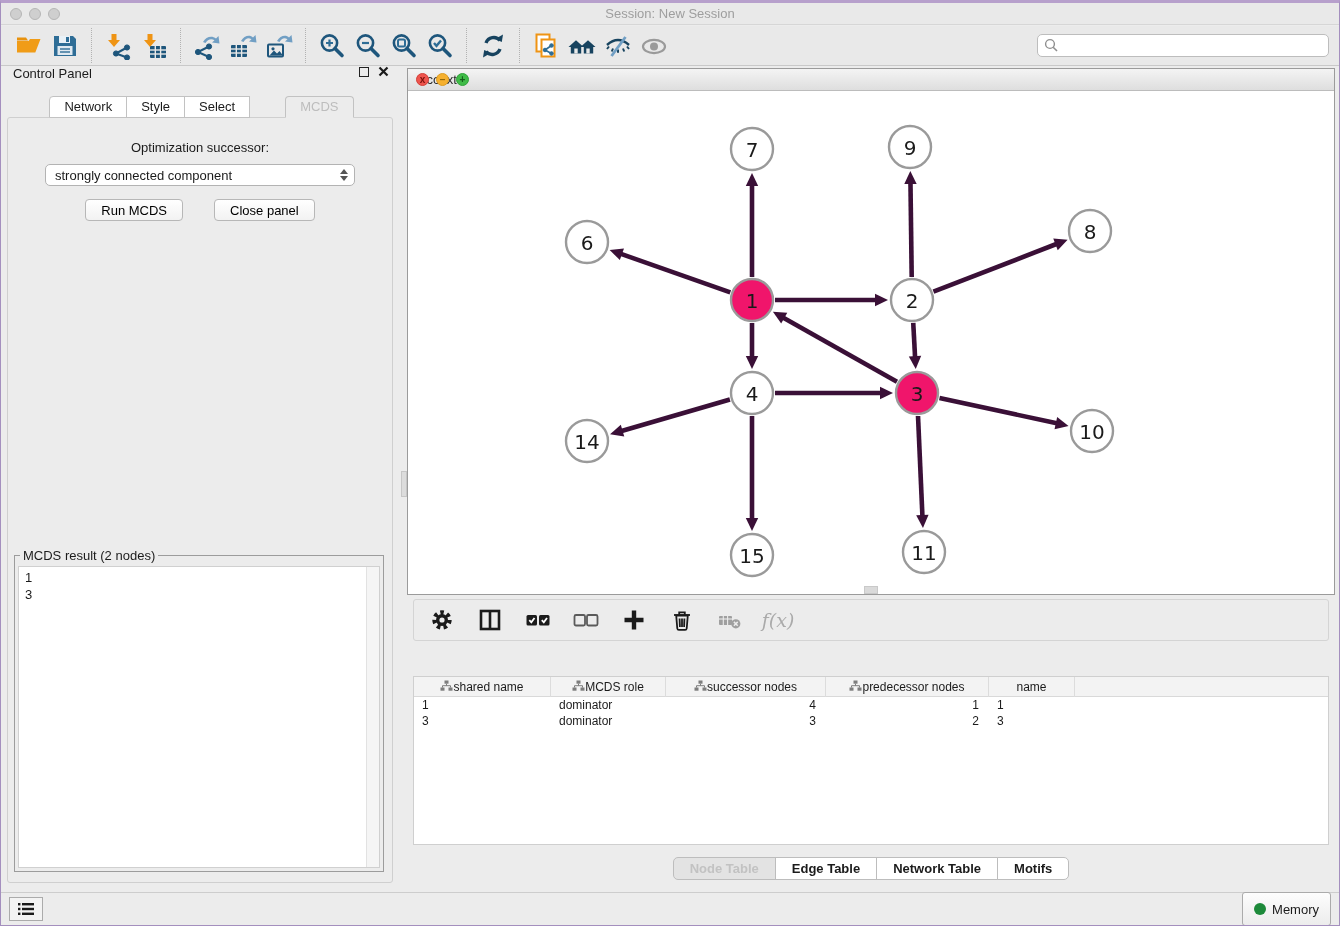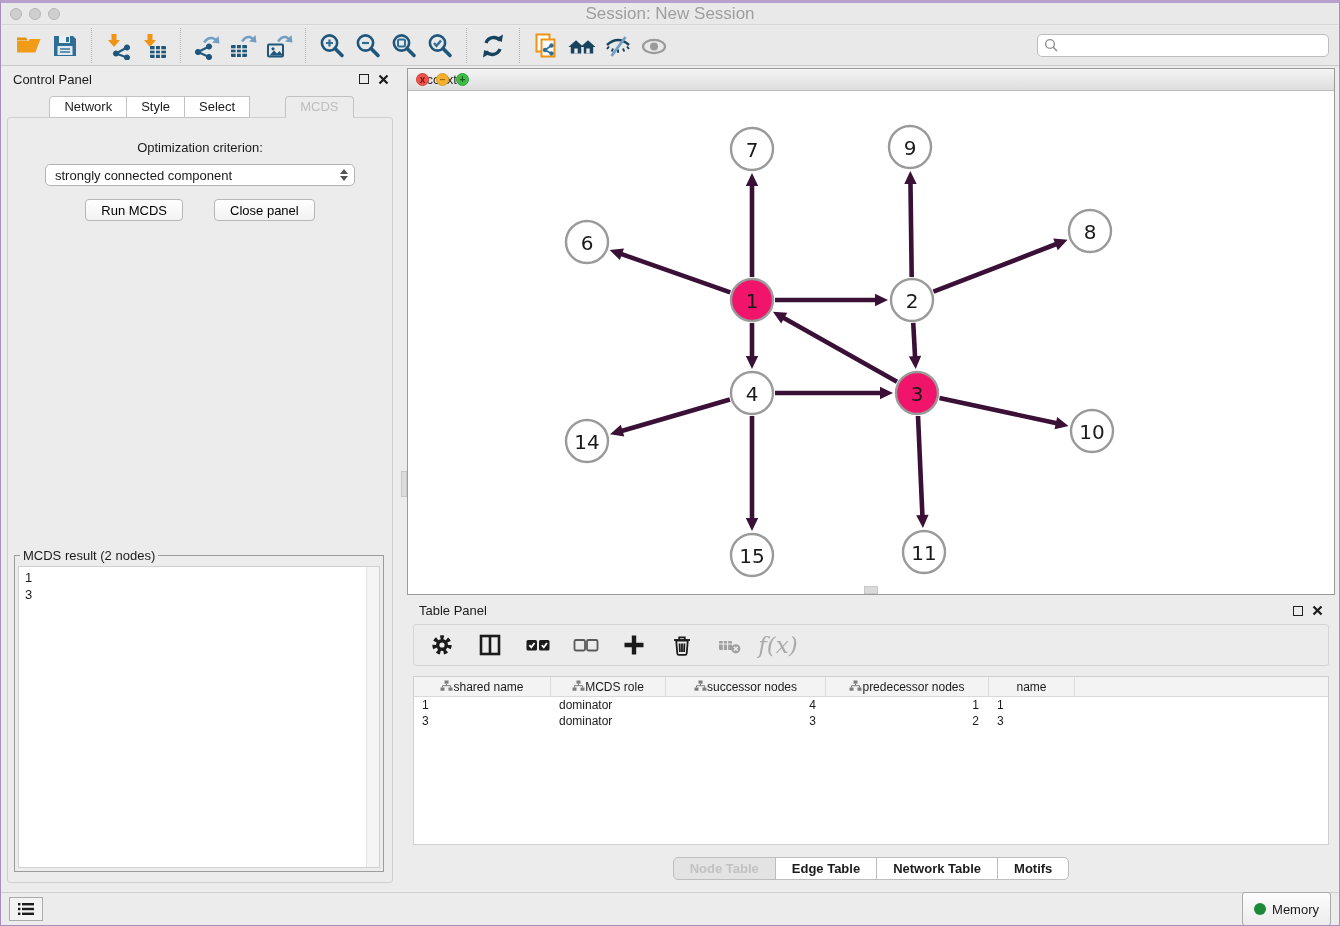--- a/index.html
+++ b/index.html
@@ -6,31 +6,31 @@
   body { background:#9a9a9a; font-family:"Liberation Sans", sans-serif; }
   .window {
     position:relative; width:1340px; height:926px; background:#ececec;
     border:1px solid #a violet; border:1px solid #a48fbe; border-top:3px solid #b7a0cc;
     overflow:hidden; color:#1b1b1b;
   }
   
   .titlebar { position:absolute; left:0; right:0; top:0; height:22px; background:#e9e9e9; border-bottom:1px solid #d6d6d6; }
   .traffic-main { position:absolute; left:9px; top:5px; display:flex; gap:7px; }
   .traffic-main span { width:12px; height:12px; border-radius:50%; background:#cfcfcf; border:1px solid #b6b6b6; }
-  .title-text { position:absolute; left:0; right:0; top:0; height:19px; line-height:22px; text-align:center; color:#9e9e9e; font-size:17px; }
+  .title-text { position:absolute; left:0; right:0; top:0; height:19px; line-height:22px; text-align:center; color:#9e9e9e; font-size:13px; }
   
   .toolbar { position:absolute; left:0; right:0; top:23px; height:40px; background:#e9e9e9; border-bottom:1px solid #c9c9c9; display:flex; align-items:center; padding:0 10px; }
   .tool-btn { width:36px; height:34px; display:flex; align-items:center; justify-content:center; cursor:default; }
   .tsep { align-self:stretch; border-left:1px dotted #b2b2b2; margin:2px 8px; }
   .search-wrap { margin-left:auto; position:relative; }
   .search-wrap input { width:292px; height:23px; border:1px solid #bdbdbd; border-radius:5px; background:#fff; padding:0 8px 0 26px; font-size:13px; outline:none; }
   .search-glass { position:absolute; left:7px; top:4px; }
   
   .control-panel { position:absolute; left:0; top:63px; width:400px; height:823px; }
-  .cp-header { height:26px; display:flex; align-items:center; padding:0 12px; font-size:13px; }
+  .cp-header { height:26px; display:flex; align-items:flex-start; padding:0 12px; font-size:13px; }
   .cp-header .win-icons { margin-left:auto; display:flex; gap:9px; align-items:center; }
   .float-box { width:10px; height:10px; border:1.6px solid #222; display:inline-block; }
   .cp-tabs { display:flex; justify-content:center; position:relative; z-index:2; height:22px; margin-top:4px; }
   .cp-tab { height:22px; line-height:20px; padding:0 14px; font-size:13px; background:#fff; border:1px solid #c2c2c2; margin-right:-1px; cursor:default; }
   .cp-tab:first-child { border-radius:4px 0 0 0; }
   .cp-tab:last-child { border-radius:0 4px 4px 0;margin-left:36px; }
   .cp-tab.active { background:#ececec; color:#bdbdbd; border-radius:4px 4px 0 0; border-bottom-color:#ececec; }
   .cp-body { position:absolute; left:6px; right:8px; top:51px; bottom:6px; background:#ececec; border:1px solid #cfcfcf; border-radius:3px; }
   .opt-label { text-align:center; font-size:13px; margin-top:22px; }
   .opt-select { width:310px; height:22px; margin:9px auto 0 auto; background:#fff; border:1px solid #b3b3b3; border-radius:5px; display:flex; align-items:center; padding:0 6px 0 9px; font-size:13px; cursor:default; }
@@ -57,21 +57,21 @@
   .t-min   { background:#f5b02f; border:1px solid #dd9c22; color:#8e6508; }
   .t-max   { background:#3fbb47; border:1px solid #2fa23a; color:#155c1b; }
   .net-canvas { position:relative; width:926px; height:503px; background:#fff; overflow:hidden; }
   .canvas-grip { position:absolute; left:456px; bottom:0px; width:14px; height:8px; background:#dadada; border:1px solid #c9c9c9; }
   
   .table-panel { position:absolute; left:406px; top:595px; width:928px; height:291px; }
   .tp-header { height:25px; display:flex; align-items:center; padding:0 12px; font-size:13px; }
   .tp-header .win-icons { margin-left:auto; display:flex; gap:9px; align-items:center; }
   .tp-toolbar { margin:1px 6px 0 6px; height:42px; background:#ececec; border:1px solid #d4d4d4; border-radius:3px; display:flex; align-items:center; gap:20px; padding:0 14px; }
   .tp-tool { display:flex; align-items:center; justify-content:center; width:28px; height:30px; cursor:default; }
-  .fx { font-family:"DejaVu Serif", serif; font-style:italic; font-size:23px; color:#aaaaaa; }
+  .fx { font-family:"DejaVu Serif", serif; font-style:italic; font-size:19px; color:#aaaaaa; }
   .tp-table { position:absolute; left:6px; right:6px; top:78px; bottom:44px; background:#fff; border:1px solid #cfcfcf; overflow:hidden; }
   .thead { display:flex; height:20px; background:#f3f3f3; border-bottom:1px solid #d9d9d9; }
   .th { display:flex; align-items:center; justify-content:center; font-size:12px; border-right:1px solid #dcdcdc; height:20px; }
   .trow { display:flex; height:16px; }
   .td { font-size:12px; line-height:16px; overflow:hidden; white-space:nowrap; }
   .td.left { text-align:left; padding-left:8px; }
   .td.right { text-align:right; padding-right:10px; }
   .tp-tabs { position:absolute; left:0; right:0; bottom:9px; display:flex; justify-content:center; }
   .tp-tab { height:23px; line-height:21px; padding:0 16px; font-size:13px; font-weight:bold; background:#fff; border:1px solid #bdbdbd; margin-right:-1px; cursor:default; }
   .tp-tab:first-child { border-radius:5px 0 0 5px; }
@@ -269,21 +269,21 @@
           </svg>
       </span>
     </div>
     <div class="cp-tabs" id="cp-tabs">
         <div class="cp-tab">Network</div>
         <div class="cp-tab">Style</div>
         <div class="cp-tab">Select</div>
         <div class="cp-tab active">MCDS</div>
       </div>
     <div class="cp-body">
-      <div class="opt-label">Optimization criterion:</div>
+      <div class="opt-label">Optimization successor:</div>
       <div class="opt-select">
         <span>strongly connected component</span>
         <span class="stepper">
             <i class="up"></i>
             <i class="down"></i>
           </span>
       </div>
       <div class="btn-row">
         <button class="btn">Run MCDS</button>
         <button class="btn">Close panel</button>
@@ -413,29 +413,20 @@
           <g>
             <circle cx="516" cy="461" r="21" fill="#ffffff" stroke="#9a9a9a" stroke-width="2.4"></circle>
             <text x="516" y="462" text-anchor="middle" dominant-baseline="central" font-size="20" font-family="DejaVu Sans, sans-serif" fill="#1a1a1a">11</text>
           </g>
         </svg>
       <div class="canvas-grip"></div>
     </div>
   </div>
 
   <div class="table-panel">
-    <div class="tp-header">
-      <span>Table Panel</span>
-      <span class="win-icons">
-        <span class="float-box"></span>
-        <svg width="11" height="11" viewBox="0 0 11 11">
-            <path d="M1.5 1.5l8 8M9.5 1.5l-8 8" stroke="#1b1b1b" stroke-width="2.2"></path>
-          </svg>
-      </span>
-    </div>
     <div class="tp-toolbar">
       <span class="tp-tool">
         <svg width="28" height="28" viewBox="0 0 28 28">
             <circle cx="14" cy="14" r="7.4" fill="none" stroke="#1b1b1b" stroke-width="4.6" stroke-dasharray="3.4 3.2"></circle>
             <circle cx="14" cy="14" r="6" fill="#1b1b1b"></circle>
             <circle cx="14" cy="14" r="2.6" fill="#ececec"></circle>
           </svg>
       </span>
       <span class="tp-tool">
         <svg width="28" height="28" viewBox="0 0 28 28">

